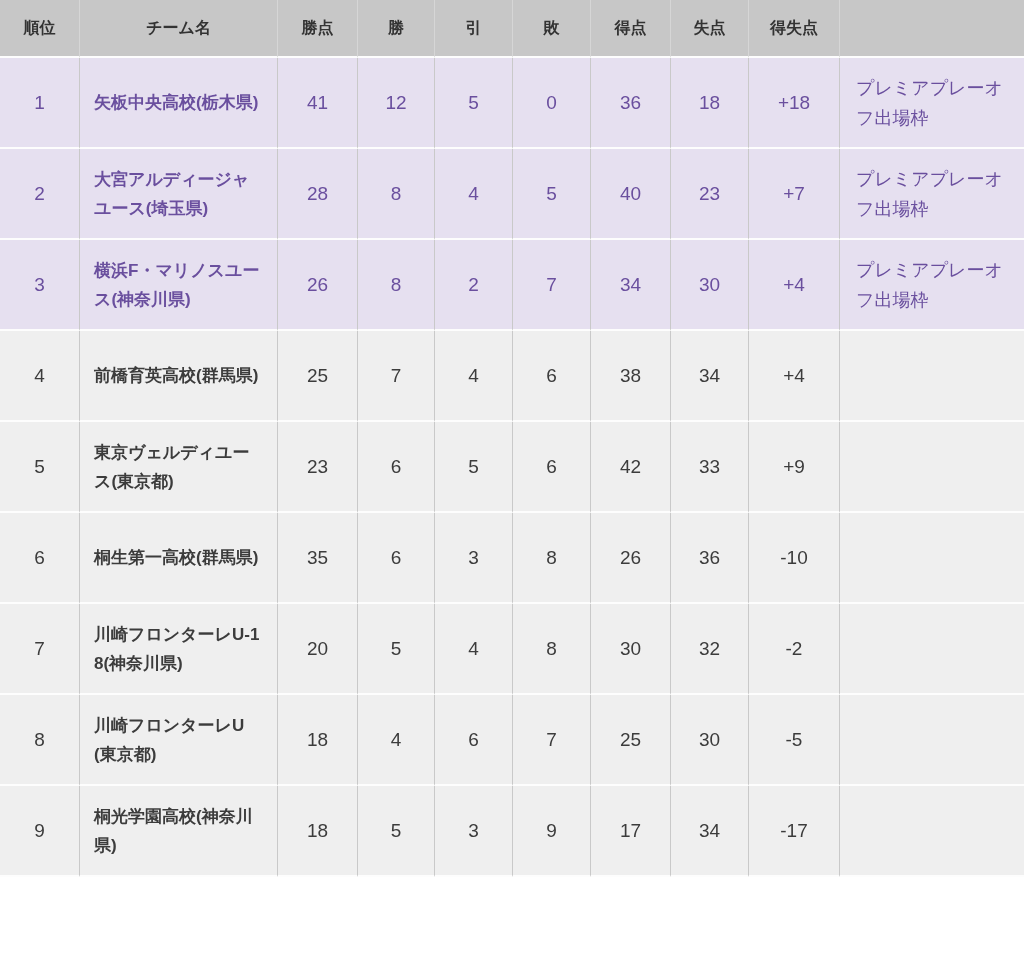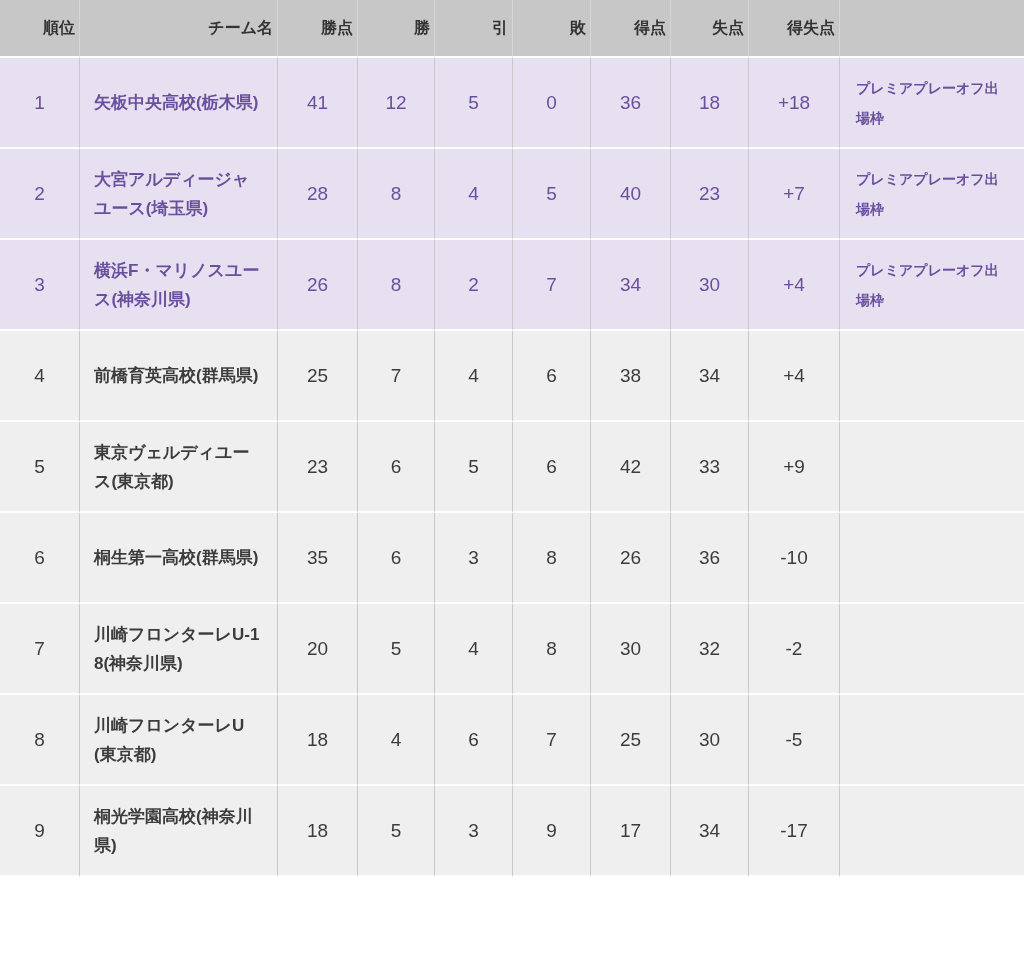--- a/index.html
+++ b/index.html
@@ -33,21 +33,21 @@
     overflow:hidden;
     word-break:break-all;
   }
   
   table.standings th{
     height:58px;
     background:var(--header-bg);
     color:var(--header-text);
     font-size:16px;
     font-weight:bold;
-    text-align:right;
+    text-align:center;
     border-right:1px solid var(--header-divider);
     border-bottom:2px solid var(--row-gap);
     padding:0 4px;
     font-family:Liberation Serif, serif;
   }
   table.standings th:last-child{border-right:none;}
   
   table.standings td{
     height:91px;
     background:var(--row-bg);
@@ -61,24 +61,23 @@
   table.standings td:last-child{border-right:none;}
   table.standings td.col-team{
     text-align:left;
     font-size:17px;
     line-height:29px;
     padding:0 14px;
     font-weight:bold;
   }
   table.standings td.col-note{
     text-align:left;
-    font-size:14px;
+    font-size:18px;
     line-height:30px;
     padding:0 16px;
-    font-weight:bold;
   }
   table.standings tr.hl td{
     background:var(--highlight-bg);
     color:var(--highlight-text);
   }
 </style>
 </head>
 <body>
 
 <table class="standings">

